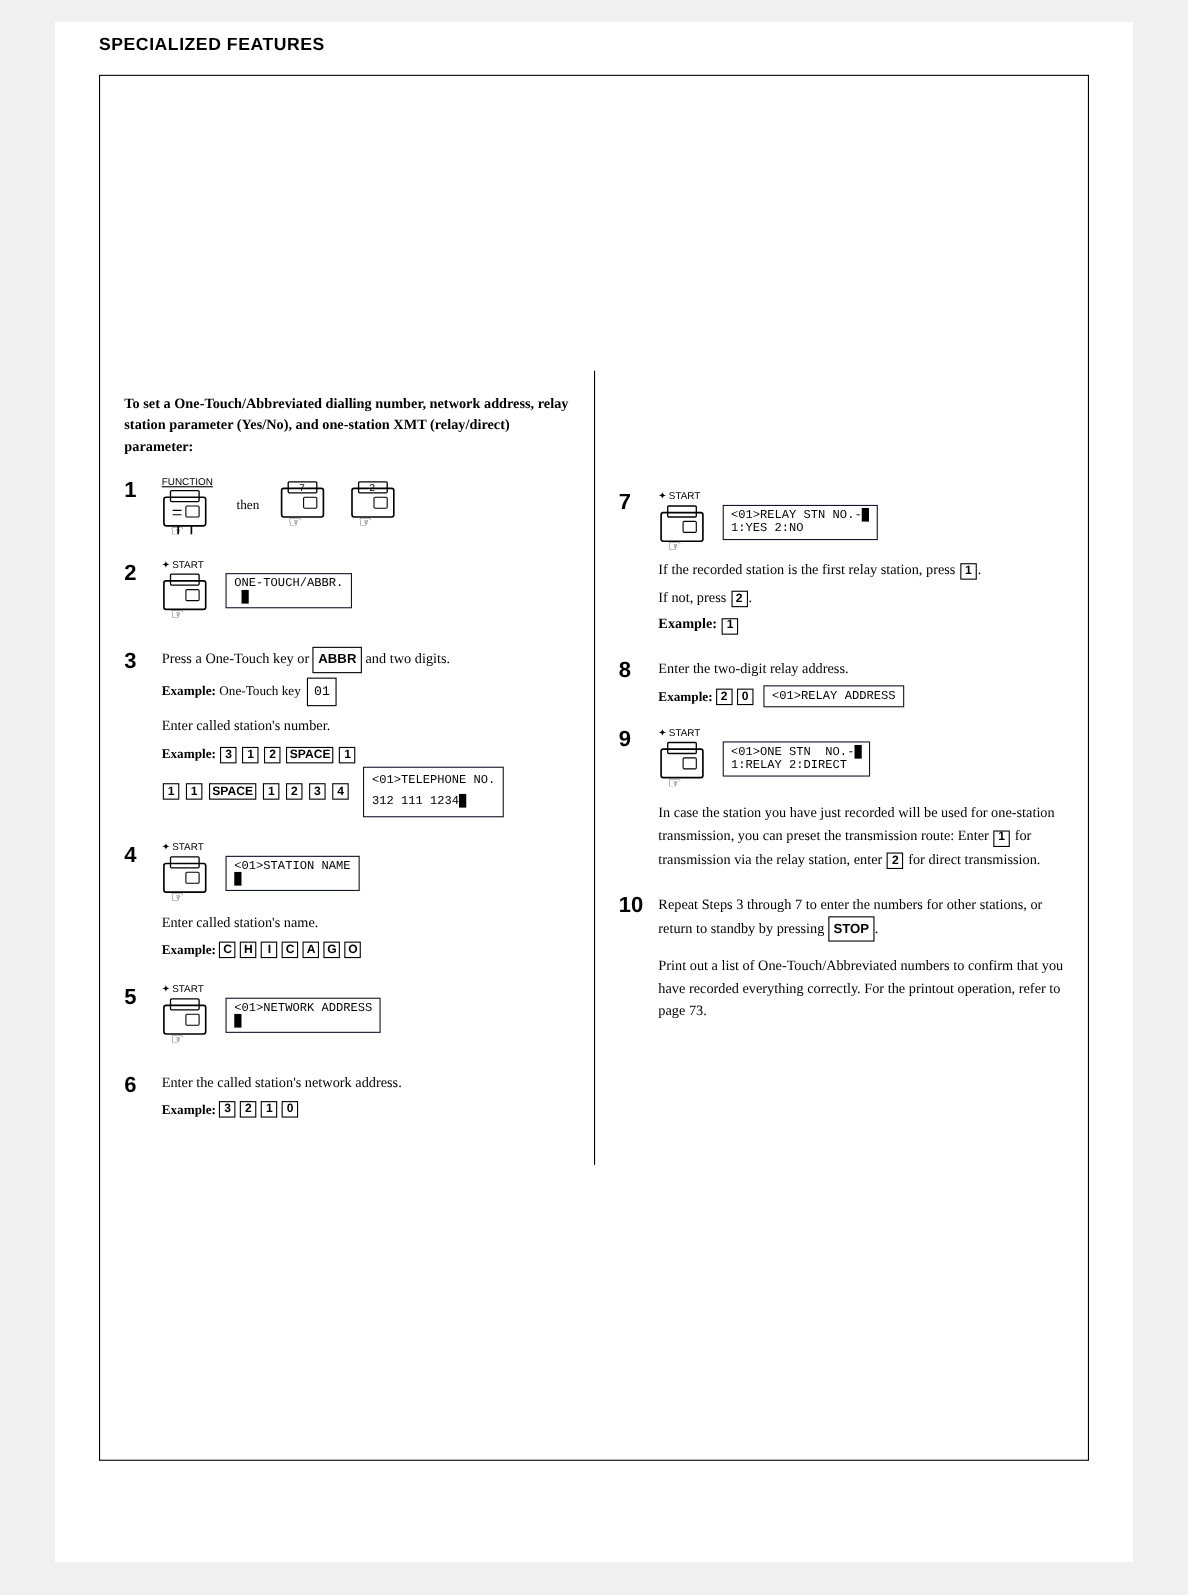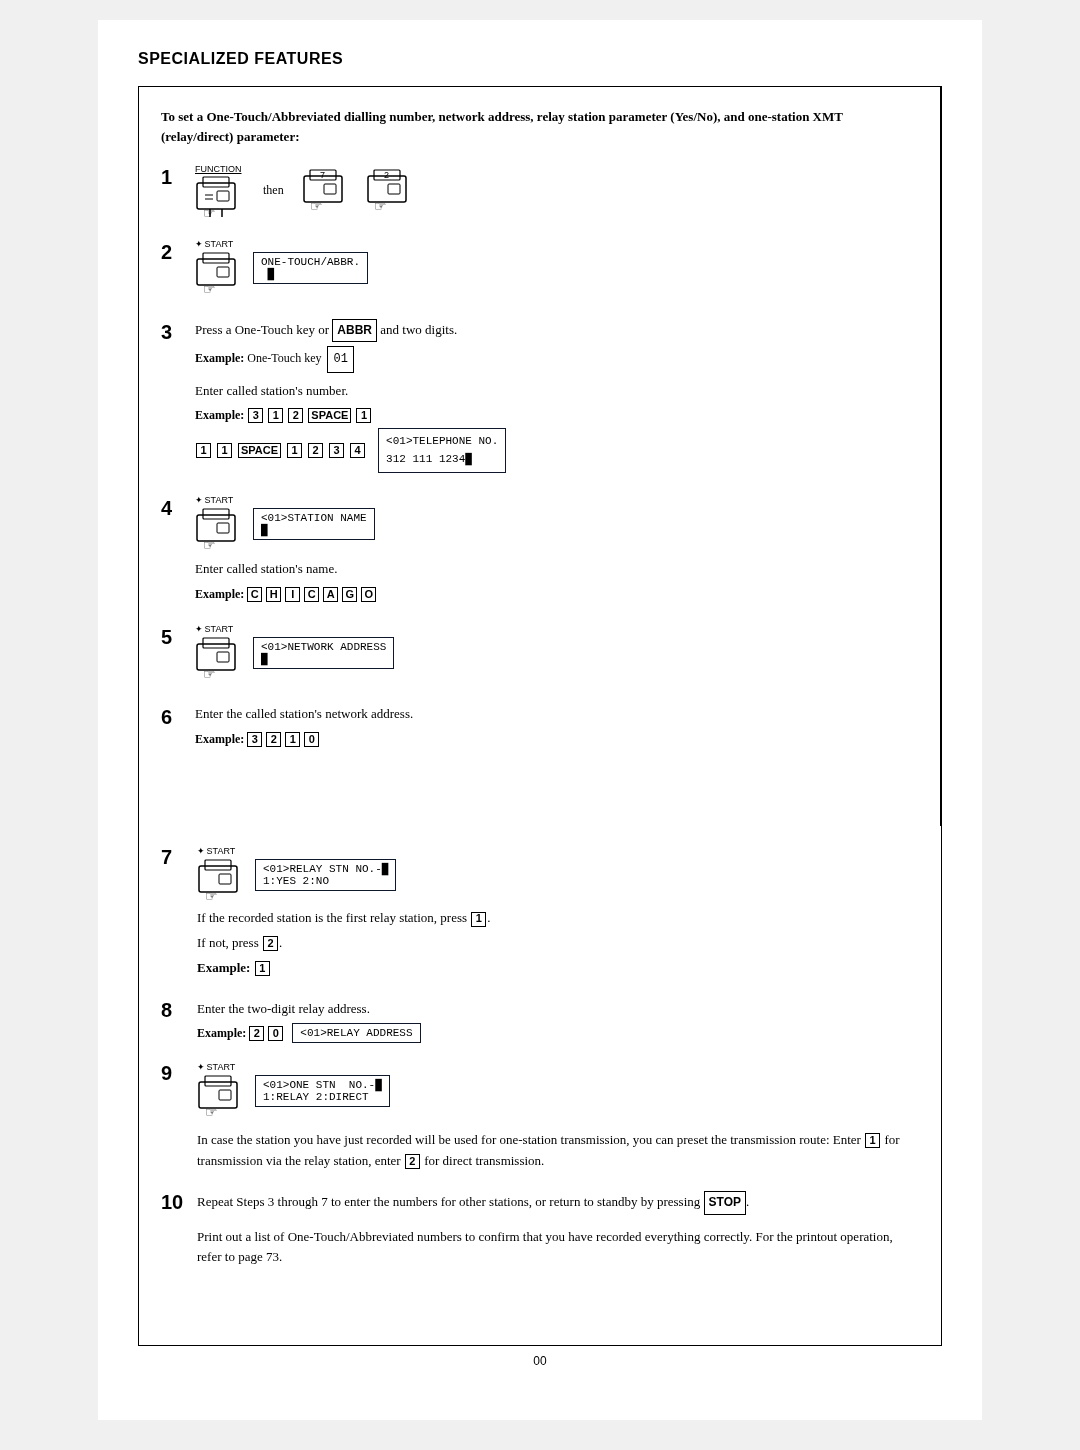--- a/index.html
+++ b/index.html
@@ -7,38 +7,39 @@
       background: #f0f0f0;
       font-family: 'Times New Roman', Times, serif;
       width: 1080px;
       min-height: 1450px;
       display: flex;
       justify-content: center;
       align-items: flex-start;
     }
     .page {
       background: #fff;
-      width: 884px;
+      width: 980px;
       min-height: 1400px;
       margin: 20px auto;
-      padding: 30px 40px;
+      padding: 12px 40px;
       position: relative;
     }
     .page-title {
       font-size: 16px;
       font-weight: bold;
       margin-bottom: 18px;
       font-family: Arial, sans-serif;
       letter-spacing: 0.5px;
     }
     .main-border {
       border: 1px solid #000;
       display: flex;
-      flex-direction: column;
+      flex-direction: row;
       min-height: 1260px;
+      align-items: center;
     }
     .left-col {
       flex: 1;
       border-right: 1px solid #000;
       padding: 20px 22px;
     }
     .right-col {
       flex: 1;
       padding: 20px 22px;
     }
@@ -478,14 +479,13 @@
           <p class="step-text">Repeat Steps 3 through 7 to enter the numbers for other stations, or return to standby by pressing <span class="stop-box">STOP</span>.</p>
           <div style="margin-top:12px;">
             <p class="step-text">Print out a list of One-Touch/Abbreviated numbers to confirm that you have recorded everything correctly. For the printout operation, refer to page 73.</p>
           </div>
         </div>
       </div>
 
     </div>
   </div>
 
-  <div class="page-num">00</div>
 </div>
 
 </body></html>

